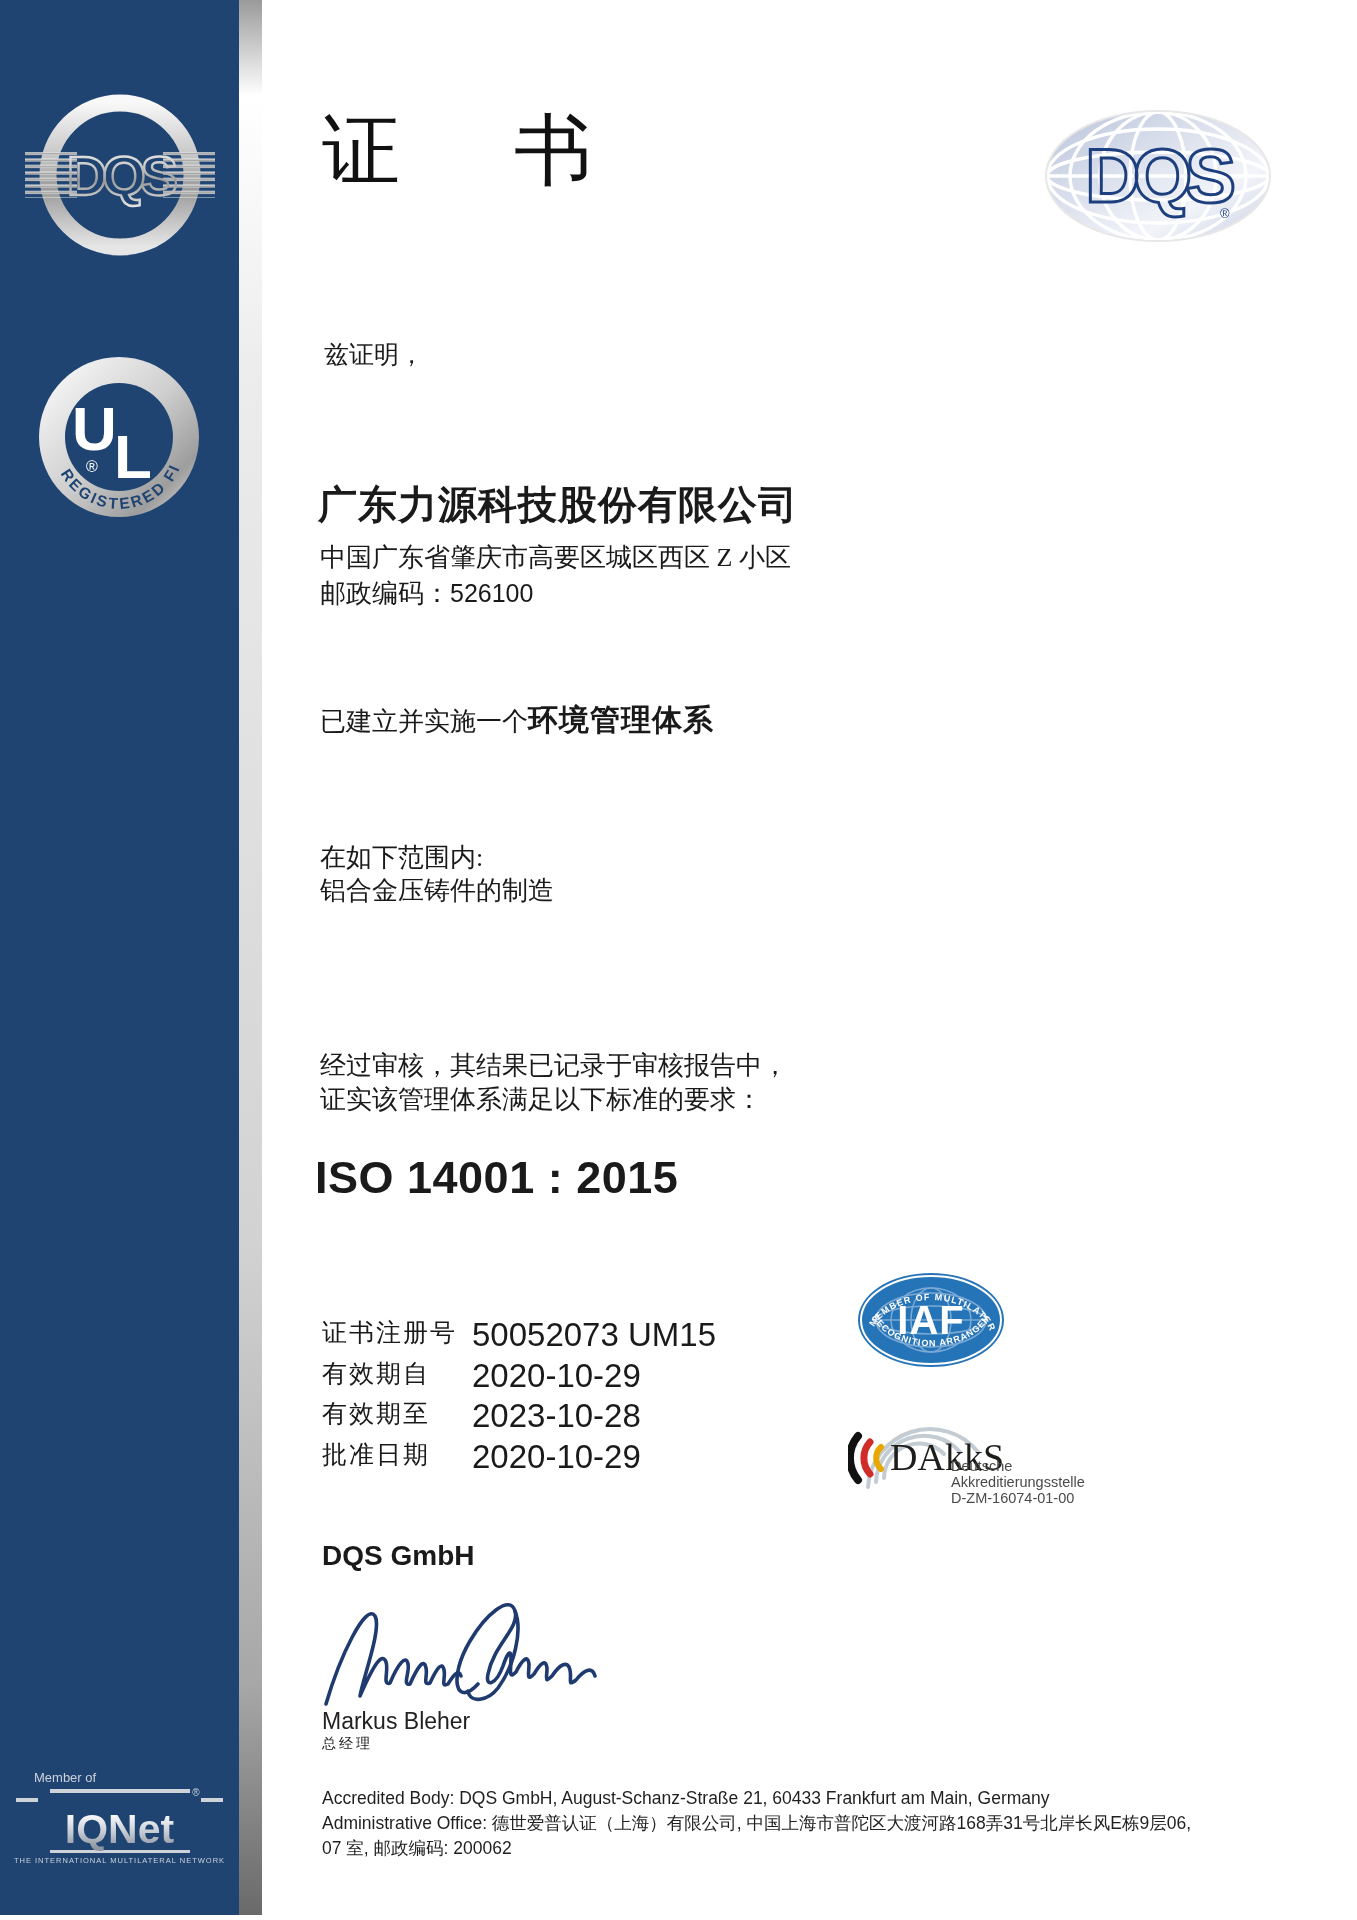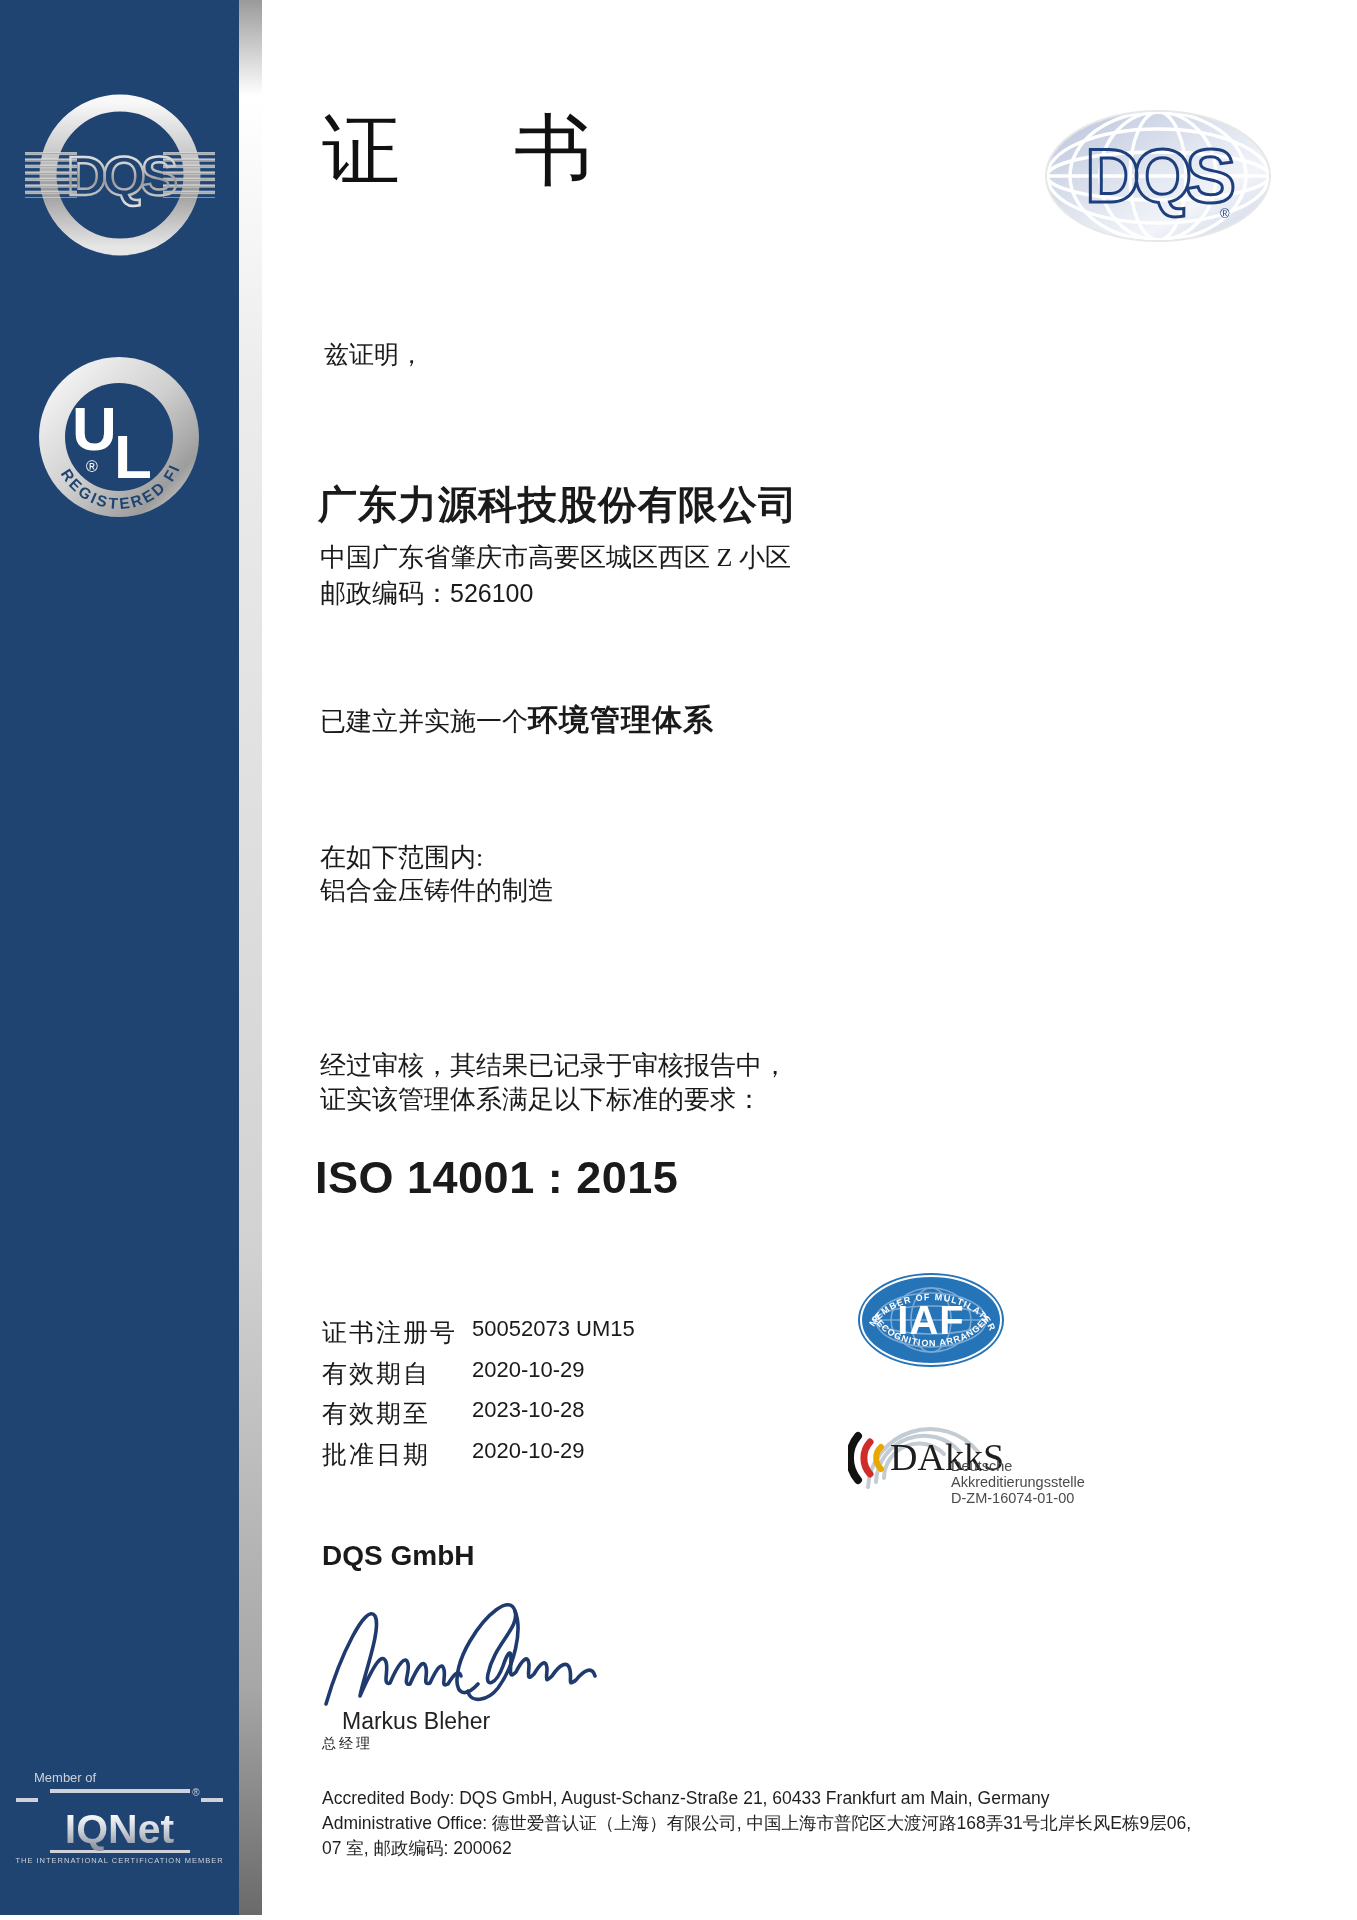--- a/index.html
+++ b/index.html
@@ -46,32 +46,32 @@
   .scope-intro { position:absolute; left:320px; top:840px; font-size:26px; }
   .scope { position:absolute; left:320px; top:873px; font-size:26px; }
   .audit1 { position:absolute; left:320px; top:1048px; font-size:26px; }
   .audit2 { position:absolute; left:320px; top:1082px; font-size:26px; }
   .standard { position:absolute; left:315px; top:1152px; font-size:45px; font-weight:bold;
     font-family:"Liberation Sans", sans-serif; letter-spacing:0.5px; }
   
   .details { position:absolute; left:322px; top:1316px; }
   .details .row { display:flex; height:40.5px; align-items:flex-start; }
   .details .lbl { width:150px; font-size:25px; letter-spacing:2px; }
-  .details .val { font-family:"Liberation Sans", sans-serif; font-size:22px; }
+  .details .val { font-family:"Liberation Sans", sans-serif; font-size:33px; }
   
   .iaf { position:absolute; left:856px; top:1271px; }
   .dakks { position:absolute; left:848px; top:1392px; }
   .dakks-text { position:absolute; left:951px; top:1458px;
     font-family:"Liberation Sans", sans-serif; font-size:14.5px; line-height:16px; color:#4a4a49; }
   
   .issuer { position:absolute; left:322px; top:1540px;
     font-family:"Liberation Sans", sans-serif; font-size:28px; font-weight:bold; }
   .signature { position:absolute; left:318px; top:1586px; }
   .signer { position:absolute; left:322px; top:1708px;
-    font-family:"Liberation Sans", sans-serif; font-size:23px; color:#222;margin-left:20px; }
+    font-family:"Liberation Sans", sans-serif; font-size:23px; color:#222; }
   .signer-title { position:absolute; left:322px; top:1735px; font-size:14px; letter-spacing:3px; }
   
   .footer { position:absolute; left:322px; top:1786px; width:1010px;
     font-family:"Liberation Sans", sans-serif; font-size:17.5px; line-height:25px; color:#1f1f1f; }
 </style>
 </head>
 <body>
 
 <div class="page">
 
@@ -120,21 +120,21 @@
     </div>
 
     <div class="iqnet">
       <div class="member">Member of</div>
       <div class="dash l"></div>
       <div class="dash r"></div>
       <div class="box">
         <span class="name">IQNet</span>
         <span class="reg">®</span>
       </div>
-      <div class="tagline">THE INTERNATIONAL CERTIFICATION MEMBER</div>
+      <div class="tagline">THE INTERNATIONAL MULTILATERAL NETWORK</div>
     </div>
   </div>
   <div class="silver-strip"></div>
 
   <div class="cert-title">
     <span>证</span>
     <span>书</span>
   </div>
 
   <div class="dqs-globe">

